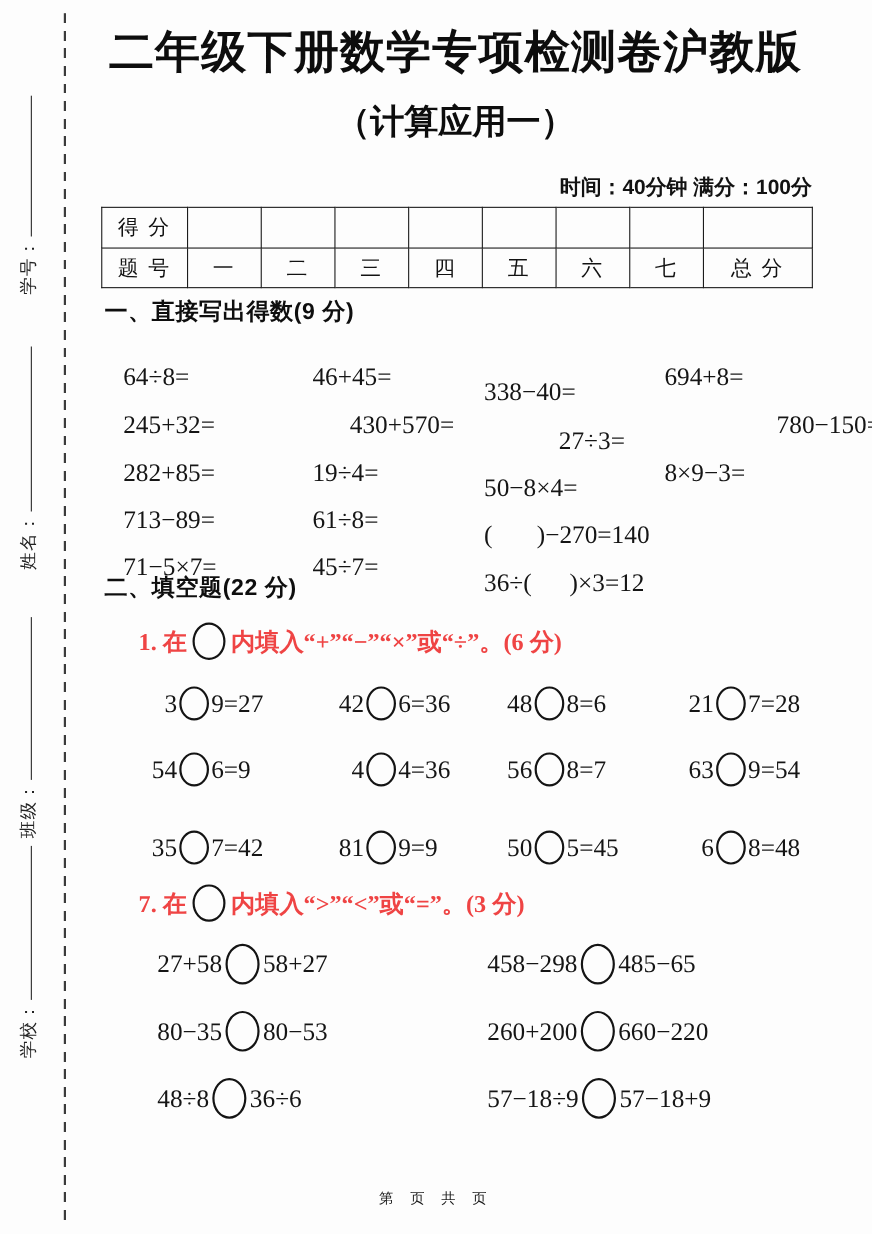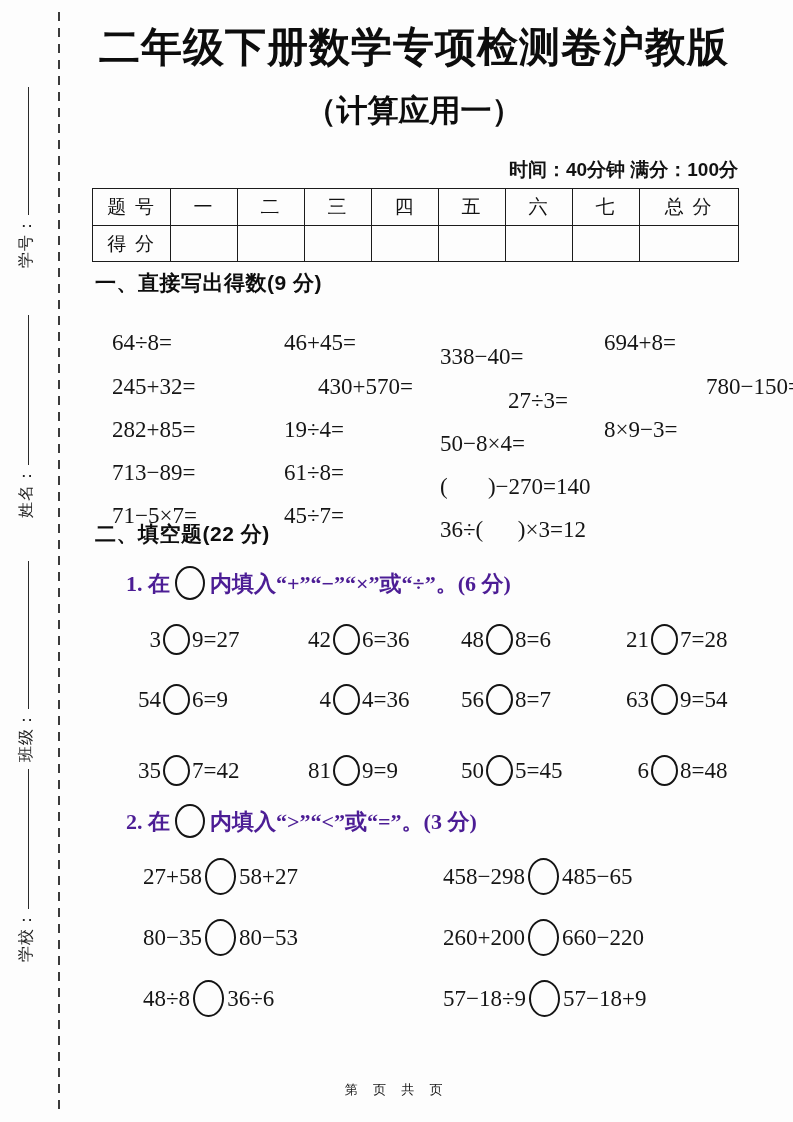--- a/index.html
+++ b/index.html
@@ -68,21 +68,21 @@
     display:inline-block; border:2px solid #141414; border-radius:50%;
     vertical-align:-8px; background:transparent;
   }
   .op-circle   { width:27px; height:31px; margin:0 2px; }
   .cmp-circle  { width:31px; height:37px; margin:0 3px; vertical-align:-10px; }
   .instr-circle{ width:30px; height:34px; margin:0 5px; vertical-align:-9px; }
   
   .q-instr {
     position:absolute; left:126px; white-space:nowrap;
     font-family:"Liberation Serif","DejaVu Serif",serif;
-    font-size:22px; font-weight:600; color:#4c1d95;
+    font-size:22px; font-weight:600; color:#ef4444;
   }
   .qi1 { top:566px; } .qi2 { top:804px; }
   
   .q1-row { left:131px; }
   .q1-row .qslot { display:inline-flex; align-items:center; white-space:pre; }
   .q1-row .qs1 { width:170px; } .q1-row .qs2 { width:153px; } .q1-row .qs3 { width:165px; }
   .q1-row .lhs { display:inline-block; width:30px; text-align:right; }
   .q1r1{top:624px;} .q1r2{top:684px;} .q1r3{top:728px;margin-top:27px;}
   
   .q2-row { left:143px; }
@@ -126,42 +126,42 @@
       <col class="col-mid">
         <col class="col-mid">
         <col class="col-mid">
         <col class="col-mid">
       <col class="col-mid">
         <col class="col-mid">
         <col class="col-mid">
       <col class="col-last">
     </colgroup>
     <tbody>
+      <tr>
+        <td>得 分</td>
+        <td></td>
+        <td></td>
+        <td></td>
+        <td></td>
+        <td></td>
+        <td></td>
+        <td></td>
+        <td></td>
+      </tr>
       <tr>
         <td>题 号</td>
         <td>一</td>
         <td>二</td>
         <td>三</td>
         <td>四</td>
         <td>五</td>
         <td>六</td>
         <td>七</td>
         <td>总 分</td>
       </tr>
-      <tr>
-        <td>得 分</td>
-        <td></td>
-        <td></td>
-        <td></td>
-        <td></td>
-        <td></td>
-        <td></td>
-        <td></td>
-        <td></td>
-      </tr>
     </tbody>
   </table>
 
   <div class="sec-heading h-sec1">一、直接写出得数(9 分)</div>
 
   <div class="prob-row s1-row sr1">
     <span class="slot1">64÷8=</span>
     <span class="slot2">46+45=</span>
     <span class="slot3">338−40=</span>
     <span class="slot4">694+8=</span>
@@ -208,21 +208,21 @@
     <span class="qslot qs4"><span class="lhs">63</span><span class="circle op-circle"></span><span>9=54</span></span>
   </div>
   <div class="prob-row q1-row q1r3">
     <span class="qslot qs1"><span class="lhs">35</span><span class="circle op-circle"></span><span>7=42</span></span>
     <span class="qslot qs2"><span class="lhs">81</span><span class="circle op-circle"></span><span>9=9</span></span>
     <span class="qslot qs3"><span class="lhs">50</span><span class="circle op-circle"></span><span>5=45</span></span>
     <span class="qslot qs4"><span class="lhs">6</span><span class="circle op-circle"></span><span>8=48</span></span>
   </div>
 
   <div class="q-instr qi2">
-    <span>2. 在</span><span class="circle instr-circle"></span><span>内填入“&gt;”“&lt;”或“=”。(3 分)</span>
+    <span>7. 在</span><span class="circle instr-circle"></span><span>内填入“&gt;”“&lt;”或“=”。(3 分)</span>
   </div>
 
   <div class="prob-row q2-row q2r1">
     <span class="qslot qs1"><span>27+58</span><span class="circle cmp-circle"></span><span>58+27</span></span>
     <span class="qslot qs2"><span>458−298</span><span class="circle cmp-circle"></span><span>485−65</span></span>
   </div>
   <div class="prob-row q2-row q2r2">
     <span class="qslot qs1"><span>80−35</span><span class="circle cmp-circle"></span><span>80−53</span></span>
     <span class="qslot qs2"><span>260+200</span><span class="circle cmp-circle"></span><span>660−220</span></span>
   </div>

